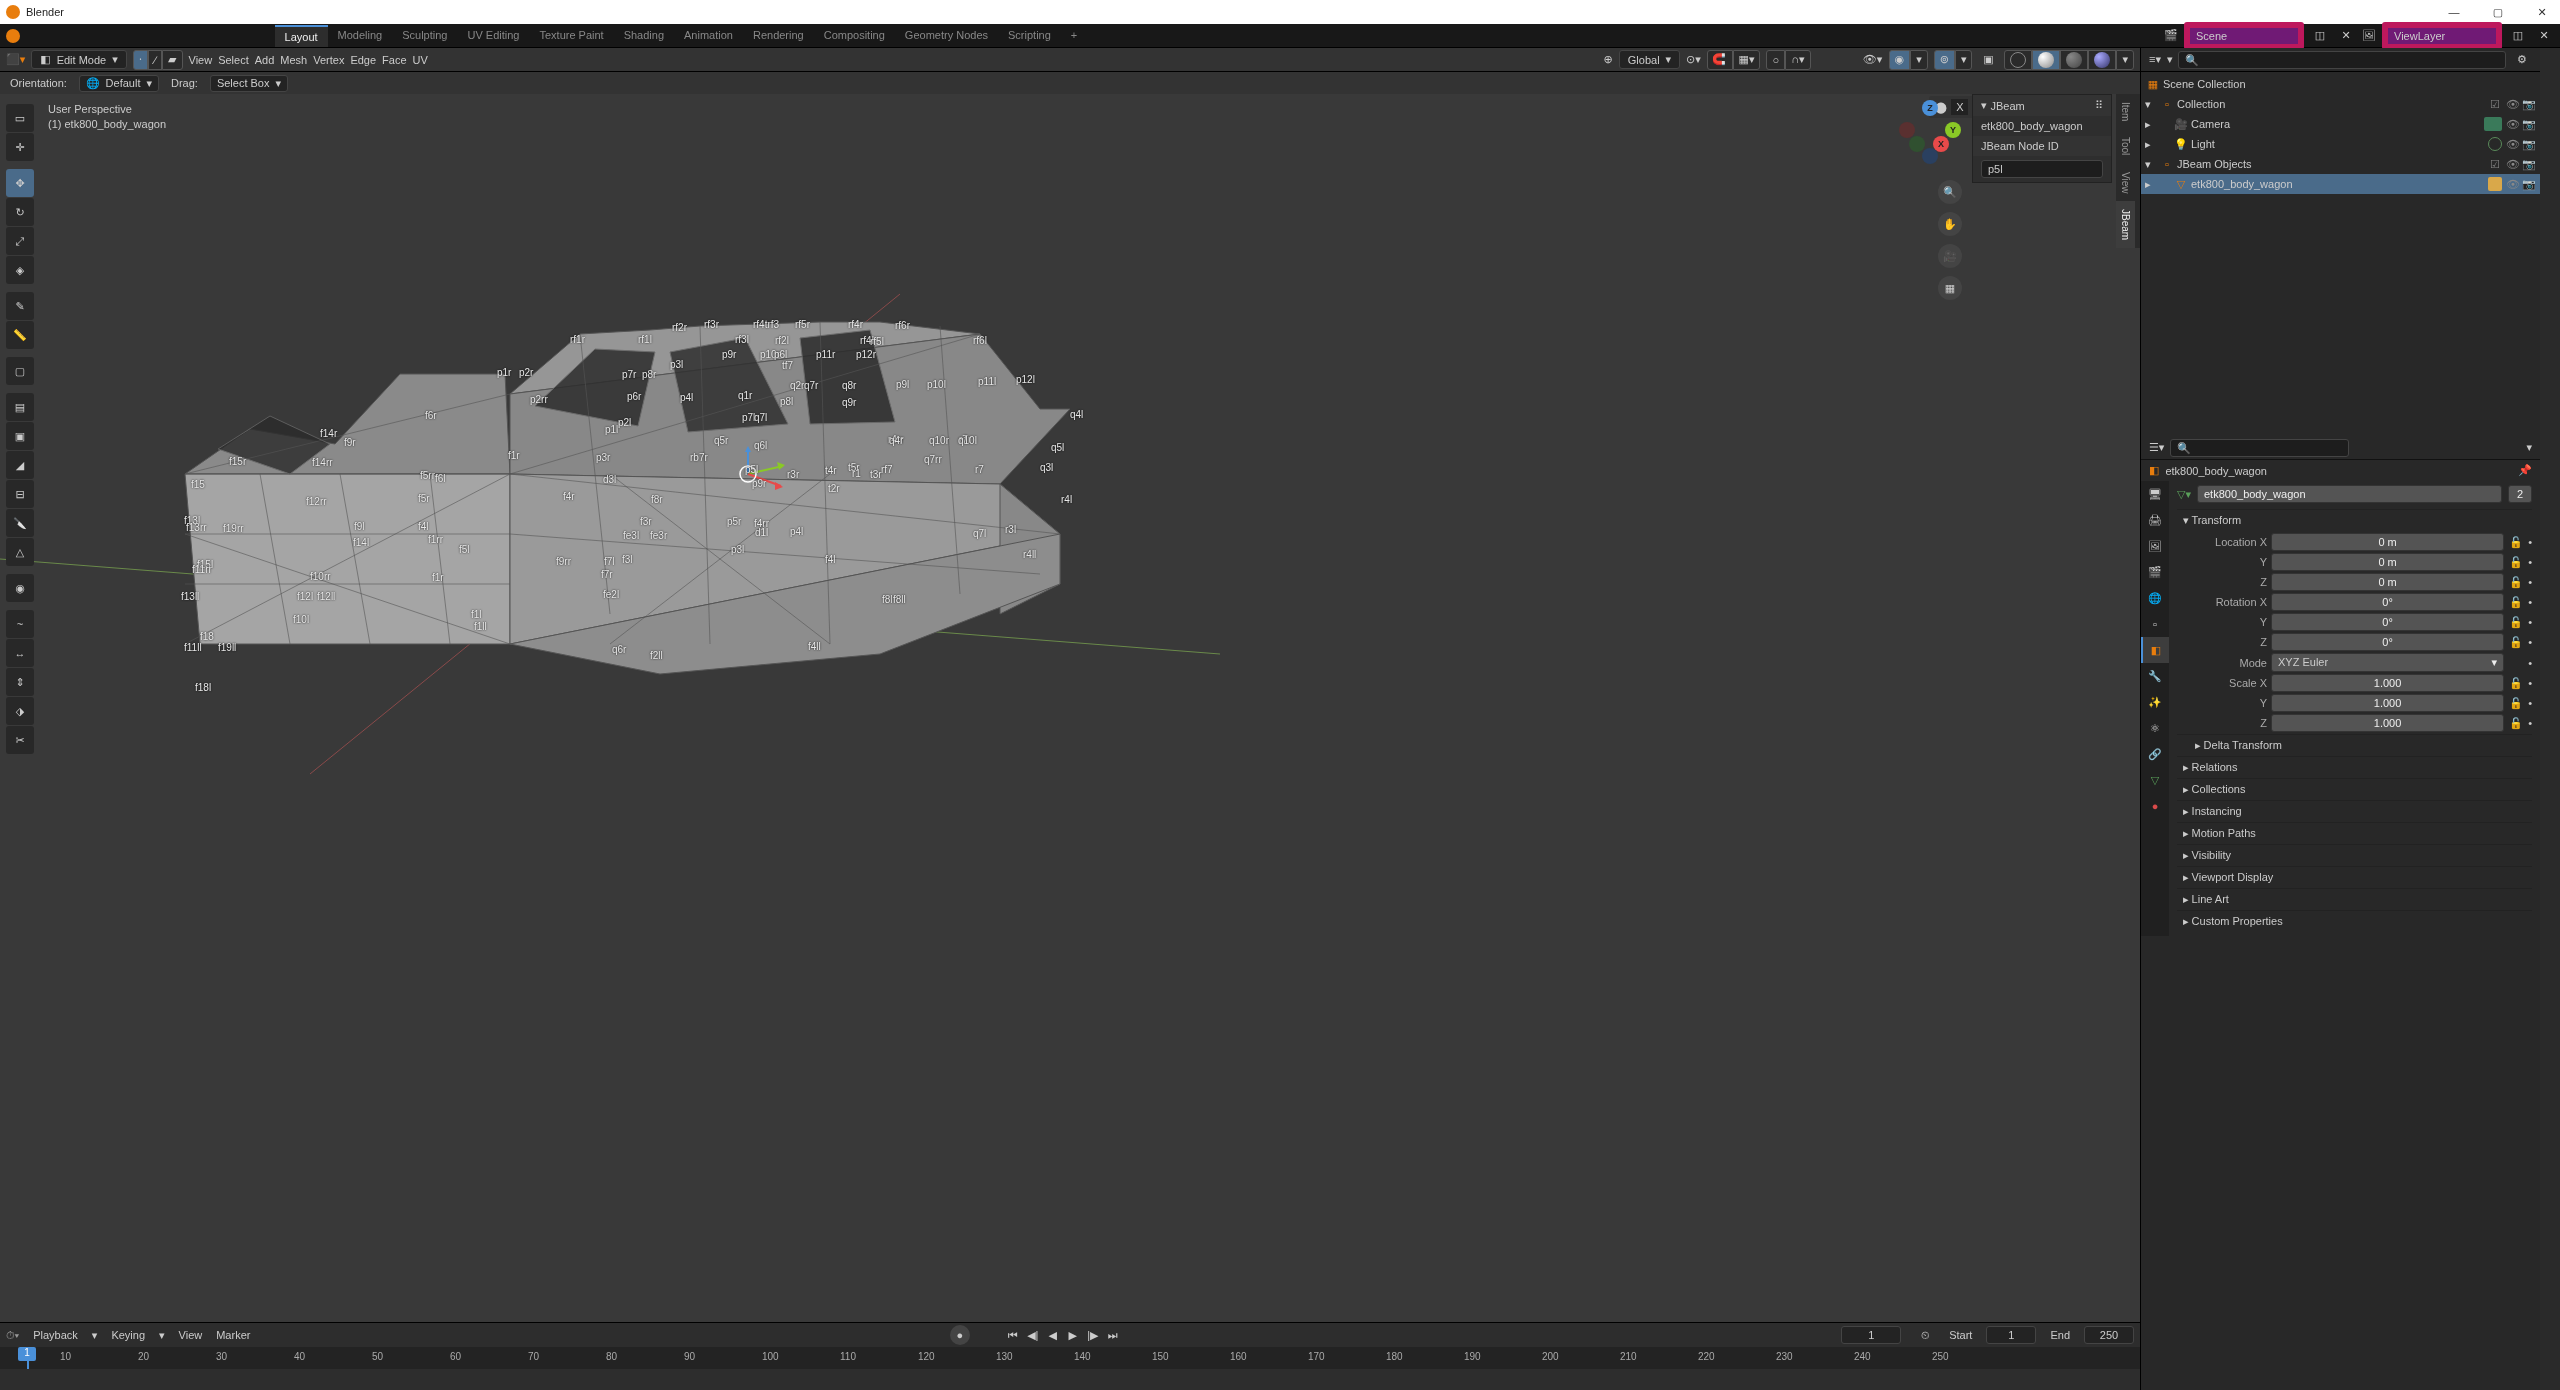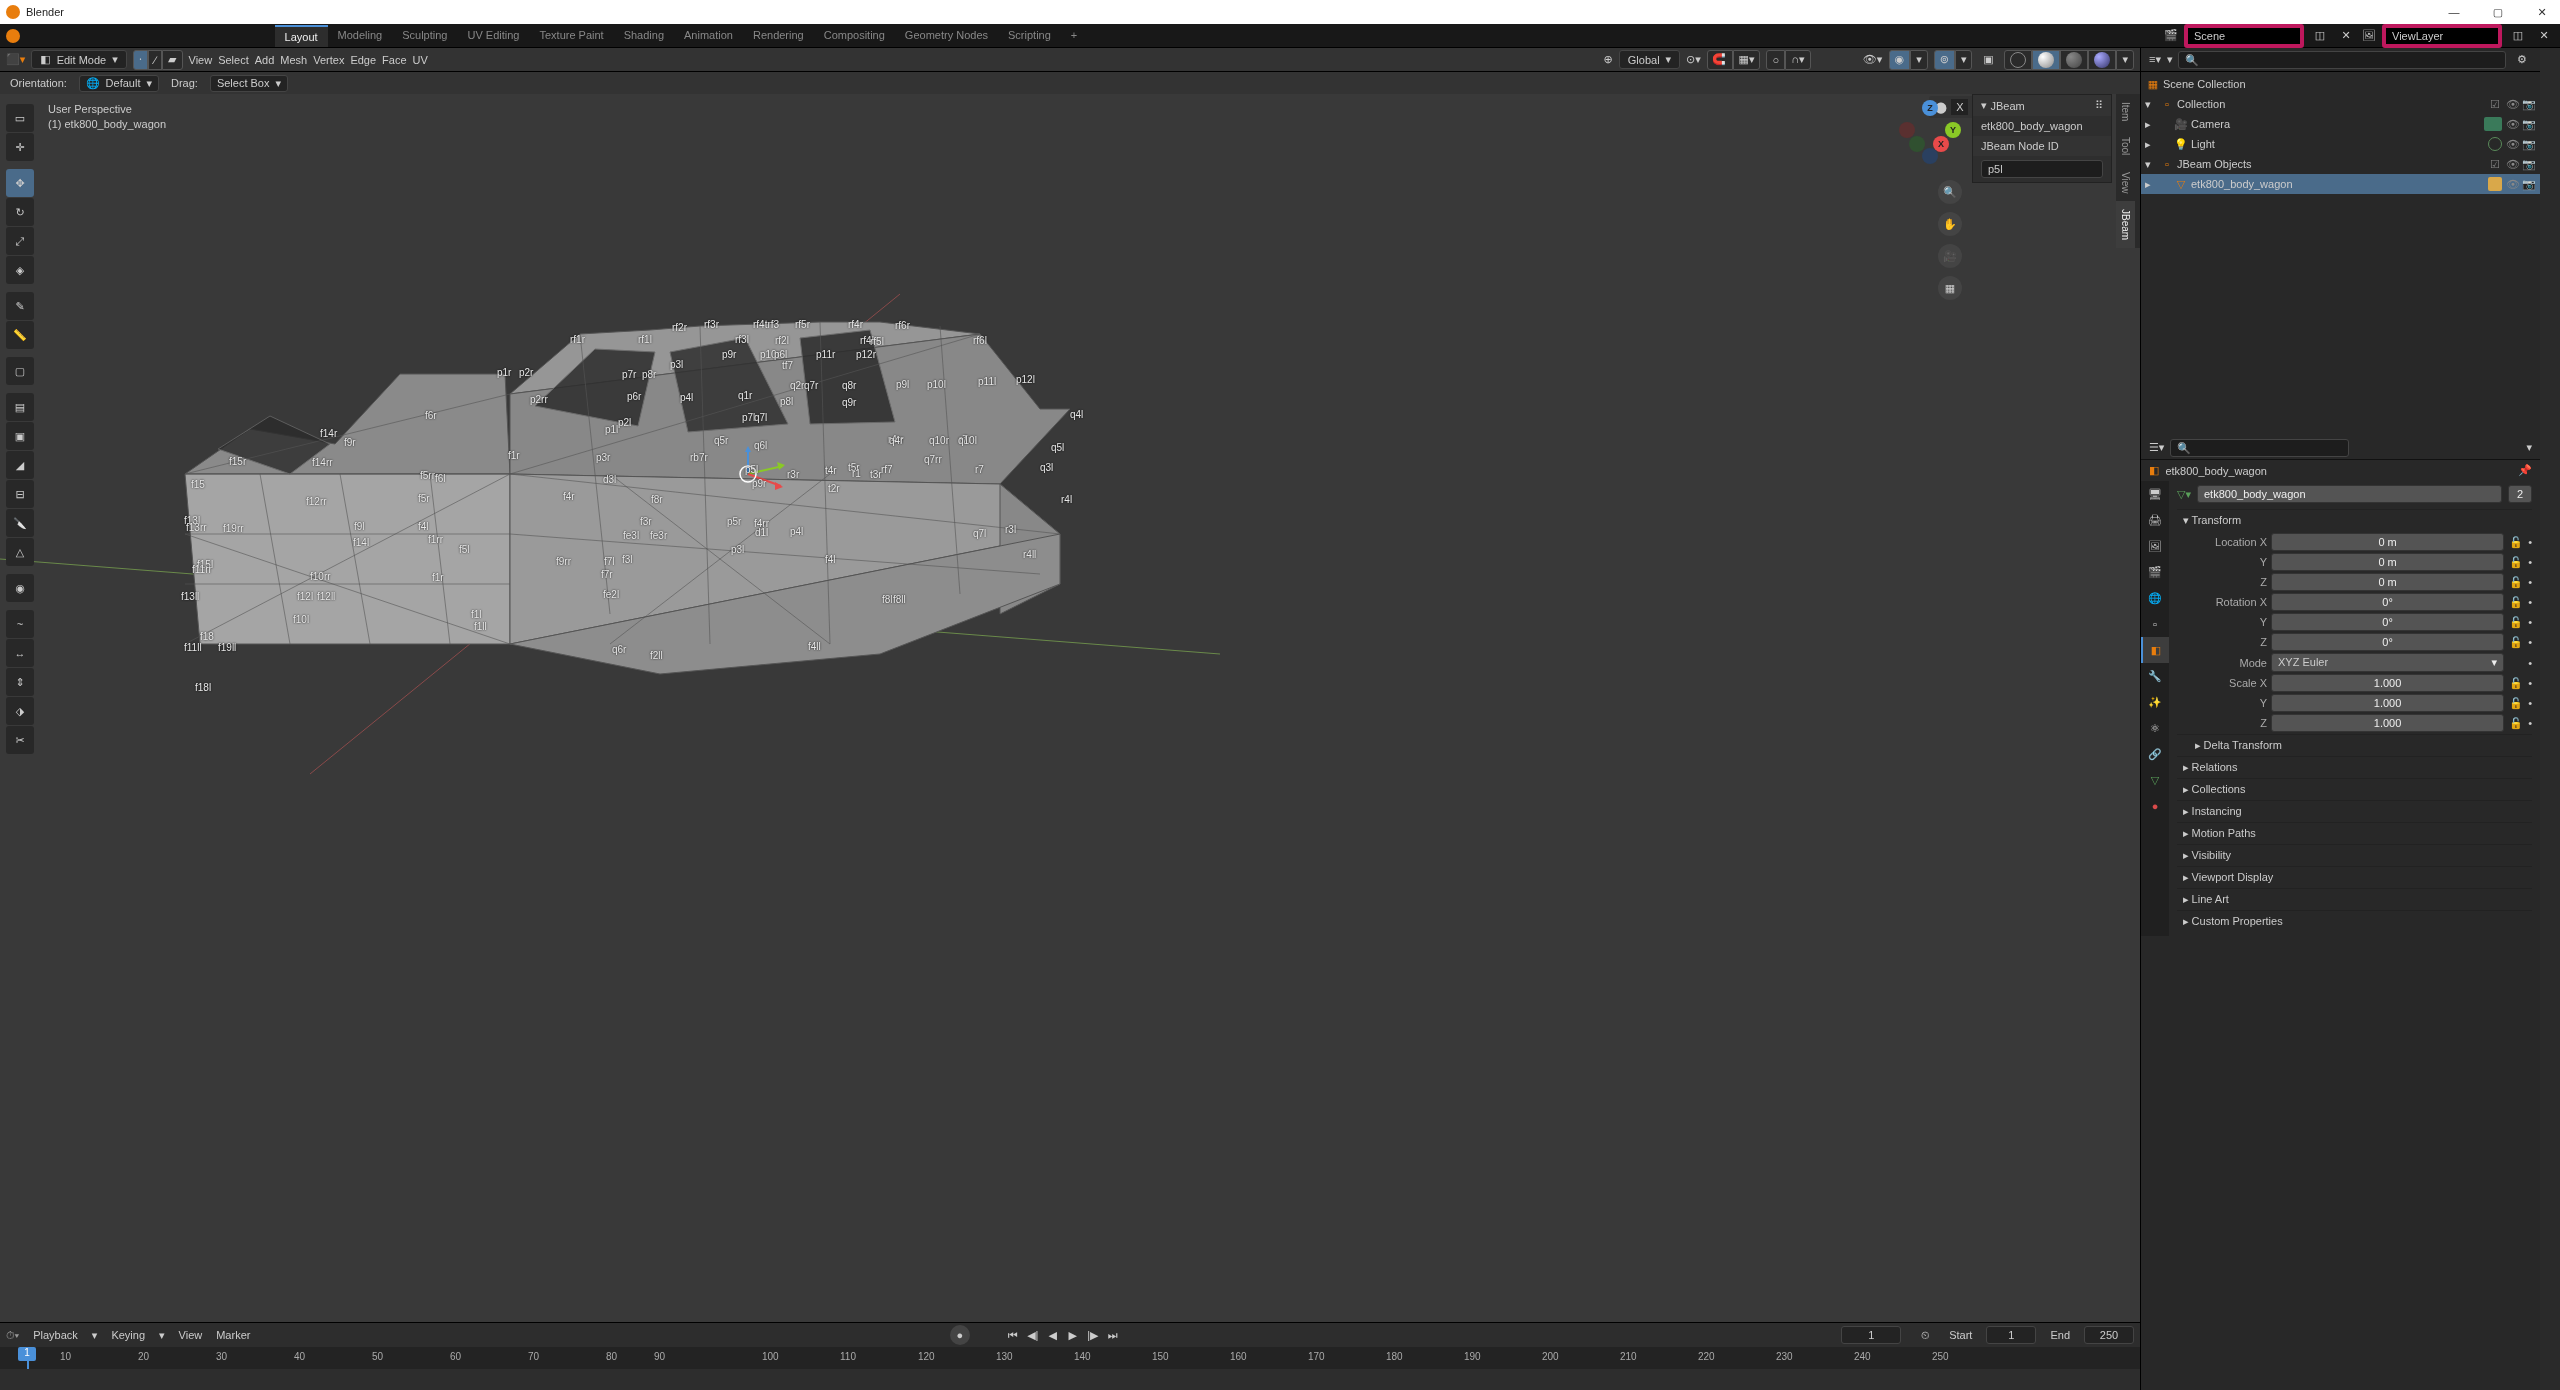--- a/index.html
+++ b/index.html
@@ -8,21 +8,21 @@
 .title-bar .title{color:#222;}
 .title-bar .win-btns{margin-left:auto;display:flex;gap:20px;}
 .win-btn{width:24px;height:24px;display:flex;align-items:center;justify-content:center;color:#333;cursor:pointer;}
 .menu-bar{height:24px;background:#181818;display:flex;align-items:center;padding:0 6px;border-bottom:1px solid #000;}
 .menu-item{padding:4px 10px;cursor:pointer;margin-top:32px;}
 .blender-logo{width:14px;height:14px;border-radius:50%;background:#e87d0d;margin-right:6px;}
 .tabs{display:flex;margin-left:14px;}
 .tab{padding:4px 10px;color:#888;cursor:pointer;}
 .tab.active{background:#2d2d2d;color:#eee;border-top:2px solid #4a90d9;}
 .menu-right{margin-left:auto;display:flex;align-items:center;gap:6px;}
-.scene-input{background:#000000;border:4px solid #be185d;padding:2px 24px 2px 6px;border-radius:3px;width:120px;}
+.scene-input{background:#701a75;border:6px solid #be185d;padding:2px 24px 2px 6px;border-radius:3px;width:120px;}
 .icon-btn{width:20px;height:20px;display:flex;align-items:center;justify-content:center;cursor:pointer;border-radius:3px;}
 .sec-header{height:24px;background:#333;display:flex;align-items:center;padding:0 6px;gap:6px;border-bottom:1px solid #000;}
 .mode-select{background:#232323;border:1px solid #444;padding:2px 8px;border-radius:3px;display:flex;align-items:center;gap:6px;cursor:pointer;}
 .btn-group{display:flex;}
 .btn-group .bg-btn{background:#2a2a2a;border:1px solid #555;padding:2px 5px;height:20px;display:flex;align-items:center;justify-content:center;cursor:pointer;}
 .btn-group .bg-btn.active{background:#4a6b8a;}
 .btn-group .bg-btn:first-child{border-radius:3px 0 0 3px;}
 .btn-group .bg-btn:last-child{border-radius:0 3px 3px 0;}
 .workspace{display:flex;height:calc(100% - 48px);}
 .viewport-area{flex:1;display:flex;flex-direction:column;}
@@ -499,21 +499,21 @@
       <div style="position:absolute;left:27px;top:14px;bottom:0;width:2px;background:#4a90d9"></div>
       <div id="tl-marks">
             <span class="tl-mark" style="left: 60px;">10</span>
             <span class="tl-mark" style="left: 138px;">20</span>
             <span class="tl-mark" style="left: 216px;">30</span>
             <span class="tl-mark" style="left: 294px;">40</span>
             <span class="tl-mark" style="left: 372px;">50</span>
             <span class="tl-mark" style="left: 450px;">60</span>
             <span class="tl-mark" style="left: 528px;">70</span>
             <span class="tl-mark" style="left: 606px;">80</span>
-            <span class="tl-mark" style="left: 654px;">90</span>
+            <span class="tl-mark" style="left: 684px;">90</span>
             <span class="tl-mark" style="left: 762px;">100</span>
             <span class="tl-mark" style="left: 840px;">110</span>
             <span class="tl-mark" style="left: 918px;">120</span>
             <span class="tl-mark" style="left: 996px;">130</span>
             <span class="tl-mark" style="left: 1074px;">140</span>
             <span class="tl-mark" style="left: 1152px;">150</span>
             <span class="tl-mark" style="left: 1230px;">160</span>
             <span class="tl-mark" style="left: 1308px;">170</span>
             <span class="tl-mark" style="left: 1386px;">180</span>
             <span class="tl-mark" style="left: 1464px;">190</span>

